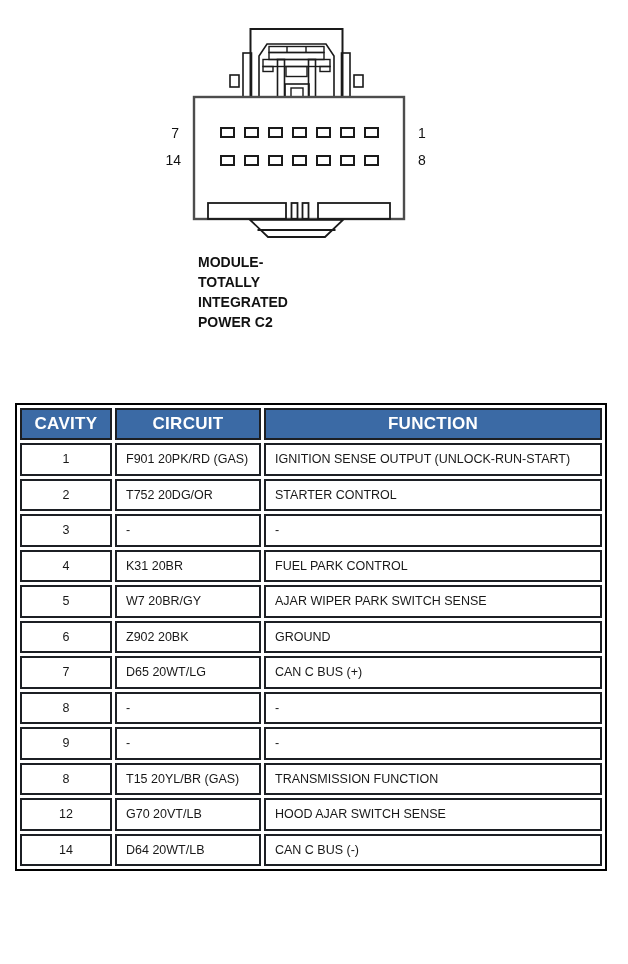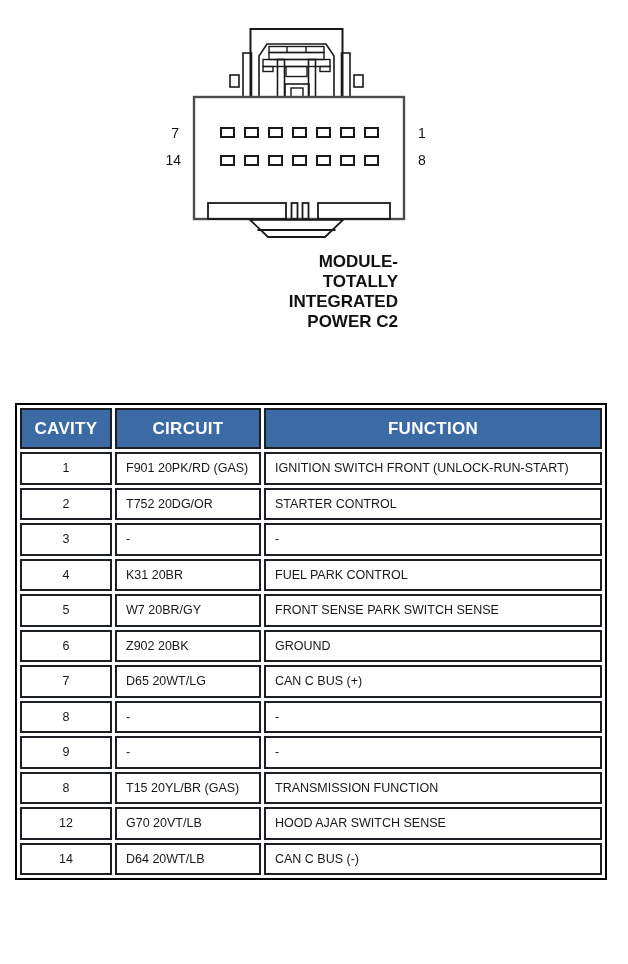--- a/index.html
+++ b/index.html
@@ -17,22 +17,22 @@
     position: absolute;
     top: 0;
     left: 0;
   }
 
   .connector-caption {
     position: absolute;
     top: 252px;
     left: 198px;
     width: 200px;
-    text-align: right;
-    font-size: 17px;
+    text-align: left;
+    font-size: 14px;
     font-weight: bold;
     line-height: 20px;
     color: #111111;
     white-space: pre-line;
   }
 
   
   .table-wrap {
     position: absolute;
     top: 403px;
@@ -51,21 +51,21 @@
   table.pinout th,
   table.pinout td {
     box-sizing: border-box;
     border: 2px solid #1c1f24;
     background: #ffffff;
     vertical-align: middle;
     overflow: hidden;
     white-space: nowrap;
   }
   table.pinout th {
-    height: 41px;
+    height: 32px;
     background: var(--header-bg, #3b6aa5);
     color: var(--header-text, #ffffff);
     font-size: 17px;
     font-weight: bold;
     letter-spacing: 0.3px;
   }
   table.pinout td {
     height: 32.5px;
     font-size: 12.5px;
     color: #181818;
@@ -169,41 +169,41 @@
       <tr>
         <th>CAVITY</th>
         <th>CIRCUIT</th>
         <th>FUNCTION</th>
       </tr>
     </thead>
     <tbody>
       <tr>
         <td class="c-cavity">1</td>
         <td>F901 20PK/RD (GAS)</td>
-        <td>IGNITION SWITCH FRONT (UNLOCK-RUN-START)</td>
+        <td>IGNITION SENSE OUTPUT (UNLOCK-RUN-START)</td>
       </tr>
       <tr>
         <td class="c-cavity">2</td>
         <td>T752 20DG/OR</td>
         <td>STARTER CONTROL</td>
       </tr>
       <tr>
         <td class="c-cavity">3</td>
         <td>-</td>
         <td>-</td>
       </tr>
       <tr>
         <td class="c-cavity">4</td>
         <td>K31 20BR</td>
         <td>FUEL PARK CONTROL</td>
       </tr>
       <tr>
         <td class="c-cavity">5</td>
         <td>W7 20BR/GY</td>
-        <td>FRONT SENSE PARK SWITCH SENSE</td>
+        <td>AJAR WIPER PARK SWITCH SENSE</td>
       </tr>
       <tr>
         <td class="c-cavity">6</td>
         <td>Z902 20BK</td>
         <td>GROUND</td>
       </tr>
       <tr>
         <td class="c-cavity">7</td>
         <td>D65 20WT/LG</td>
         <td>CAN C BUS (+)</td>

